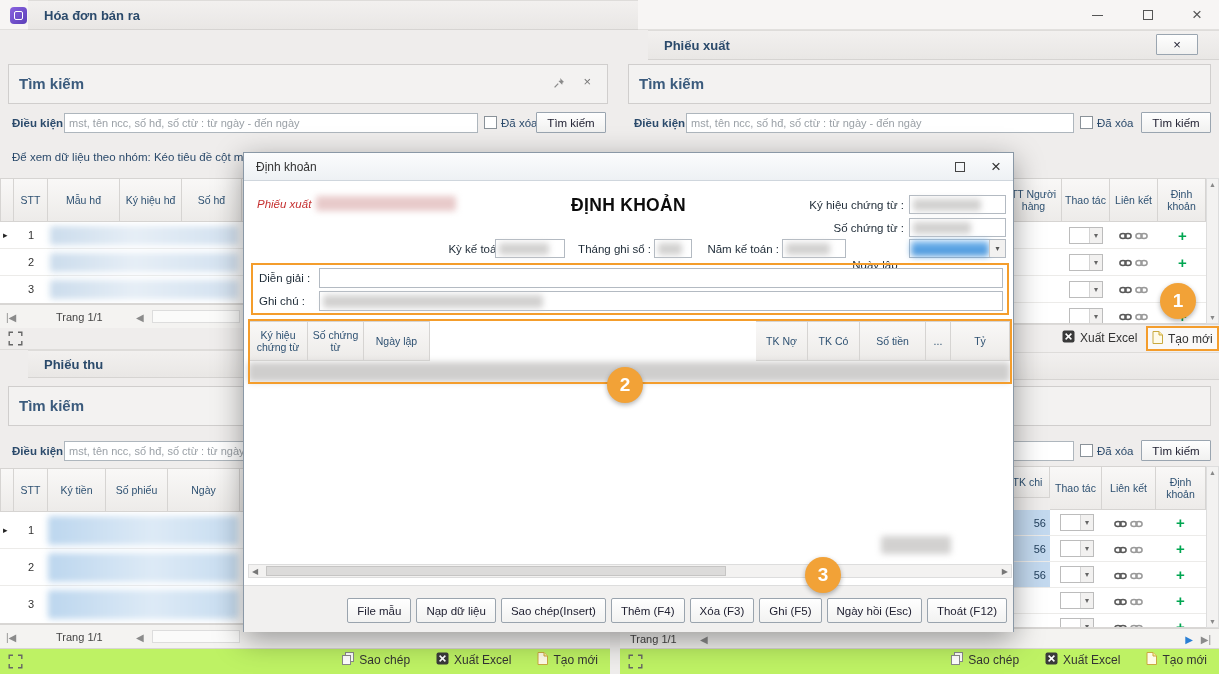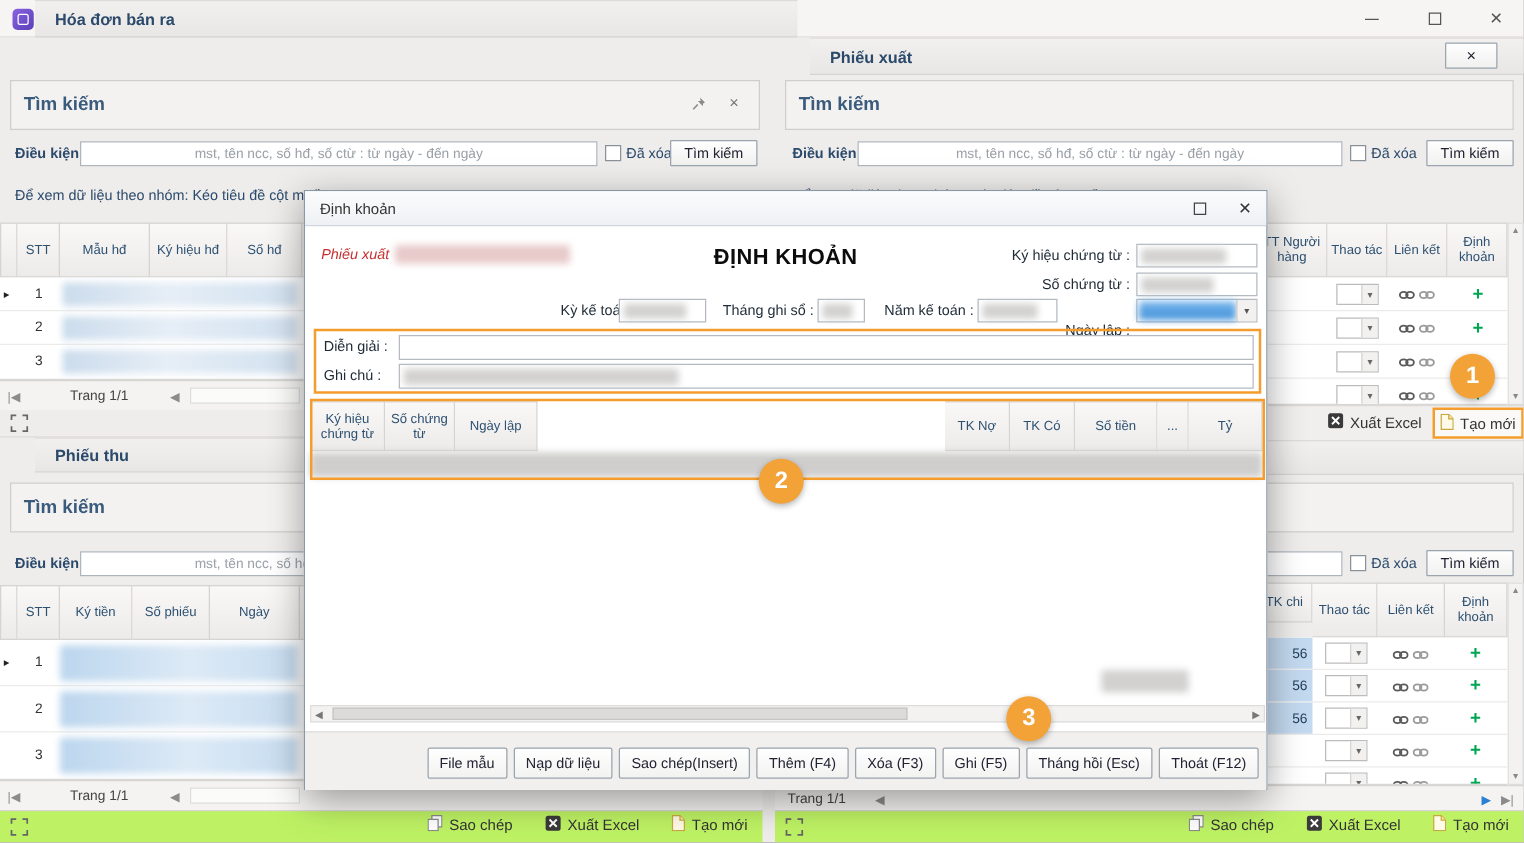--- a/index.html
+++ b/index.html
@@ -7,21 +7,21 @@
   #app { position:relative; width:1219px; height:674px; background:#efedec;
          font-family:"Liberation Sans", sans-serif; font-size:12px; color:#333; overflow:hidden; }
   .abs { position:absolute; }
   .titlebar { background:#f7f5f4; border-bottom:1px solid #e2e0de; }
   .wctrl { display:flex; align-items:center; justify-content:center; color:#555; font-size:15px; cursor:default; }
   .section-header { background:linear-gradient(#f2f0ef,#e9e7e5); border-top:1px solid #dedcda; border-bottom:1px solid #d6d4d2;
                     color:#2b4a6b; font-weight:bold; font-size:13px; display:flex; align-items:center; padding-left:16px;margin-left:28px; }
   .group { background:#f3f2f1; border:1px solid #d0cecd; }
   .group-title { font-size:15px; font-weight:bold; color:#3b5b7d; }
   .cond-label { font-size:11.5px; font-weight:bold; color:#2b4a6b; white-space:nowrap; }
-  input.ti { position:absolute; height:20px; border:1px solid #aeb6bd; font-size:11px; padding:0 4px; color:#444; background:#fff; outline:none;text-align:center; }
+  input.ti { position:absolute; height:20px; border:1px solid #aeb6bd; font-size:11px; padding:0 4px; color:#444; background:#fff; outline:none; }
   input.ti::placeholder { color:#9aa0a6; }
   .checkbox { position:absolute; width:13px; height:13px; background:#fff; border:1px solid #8a9299; }
   .btn { position:absolute; display:flex; align-items:center; justify-content:center; background:linear-gradient(#fefefe,#f1f1f0);
          border:1px solid #9aa5b0; font-size:11.5px; color:#223; border-radius:1px; }
   .hint { font-size:11.5px; color:#2b4a6b; white-space:nowrap; }
   .gh { position:absolute; display:flex; align-items:center; justify-content:center; text-align:center;
         background:linear-gradient(#f9f8f7,#edebe9); border:1px solid #d6d4d2; border-left:none;
         color:#2e5172; font-size:10.5px; line-height:1.15; padding:1px 2px; }
   .gbody { position:absolute; background:#fff; border-bottom:1px solid #d9d7d5; overflow:hidden; }
   .trow { position:absolute; left:0; right:0; border-bottom:1px solid #ecebe9; }
@@ -591,21 +591,21 @@
     </div>
 
     <div class="abs" style="left:0;top:432px;width:769px;height:47px;background:#f1f0ef;border-top:1px solid #ddd"></div>
     <div class="abs" style="right:6px;top:445px;display:flex;gap:5px">
       <div class="mbtn">File mẫu</div>
       <div class="mbtn">Nạp dữ liệu</div>
       <div class="mbtn">Sao chép(Insert)</div>
       <div class="mbtn">Thêm (F4)</div>
       <div class="mbtn">Xóa (F3)</div>
       <div class="mbtn hl">Ghi (F5)</div>
-      <div class="mbtn">Tháng hồi (Esc)</div>
+      <div class="mbtn">Ngày hồi (Esc)</div>
       <div class="mbtn">Thoát (F12)</div>
     </div>
   </div>
 
   <div class="anno" style="left:1160px;top:283px">1</div>
   <div class="anno" style="left:607px;top:367px">2</div>
   <div class="anno" style="left:805px;top:557px">3</div>
 
 </div>
 

